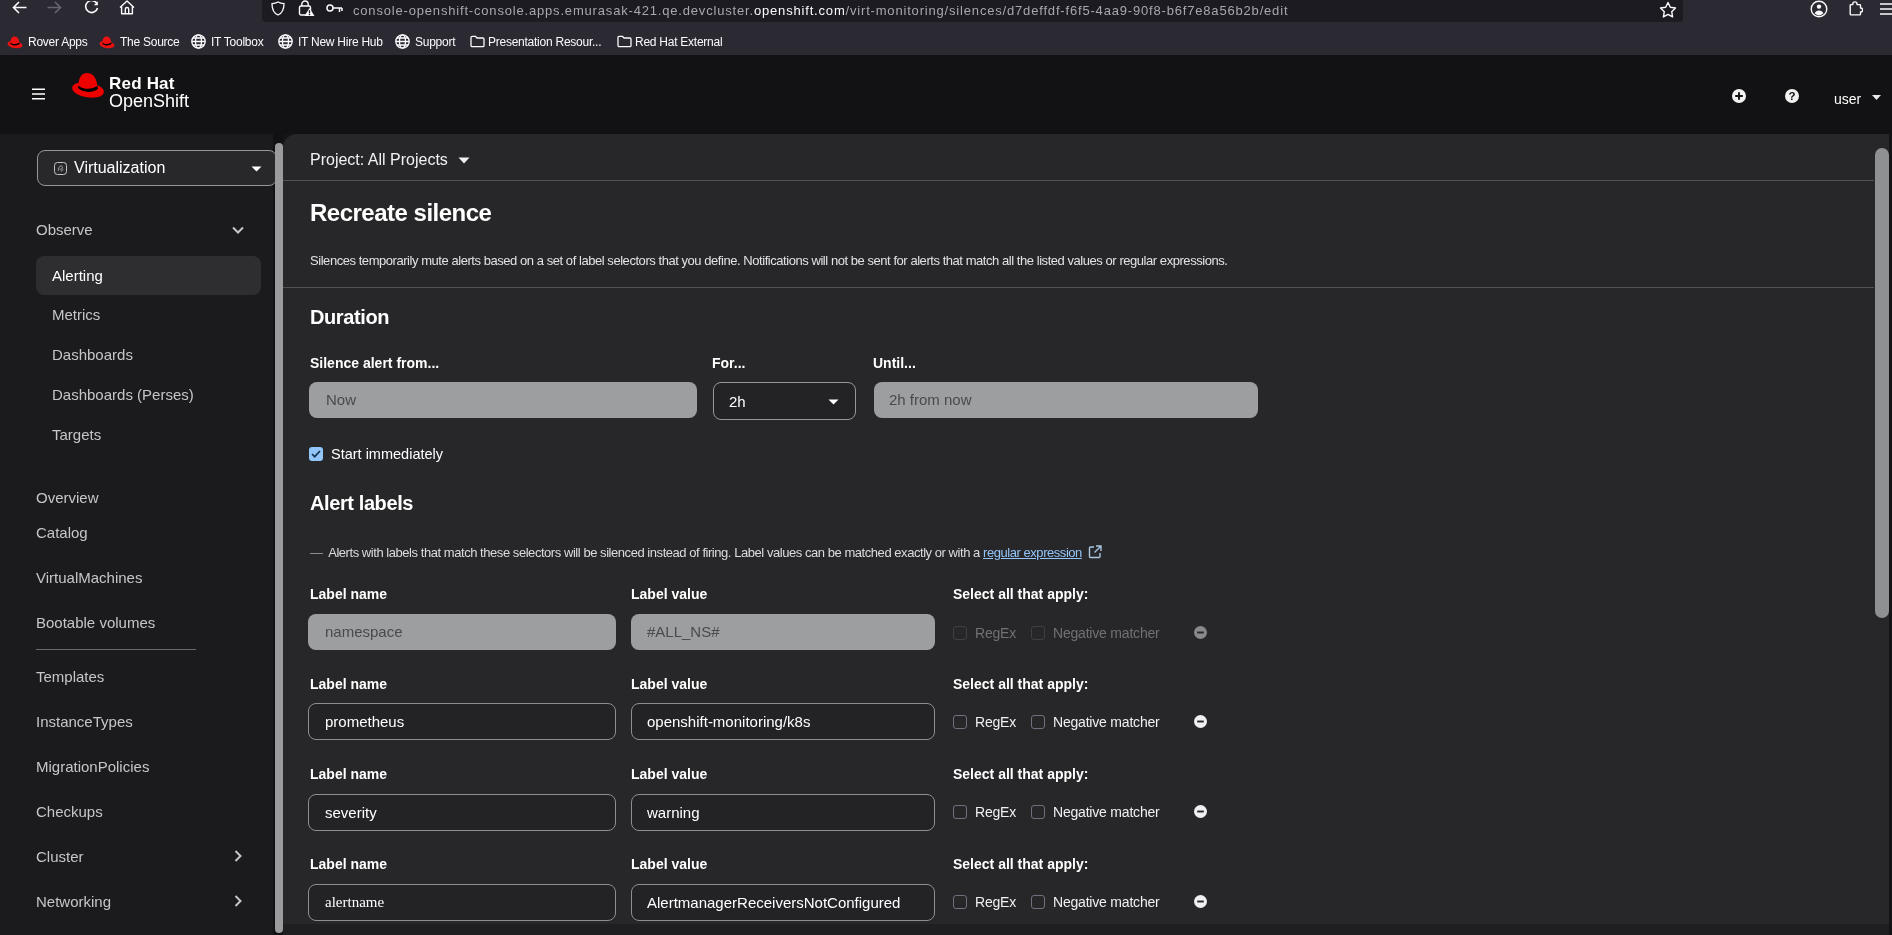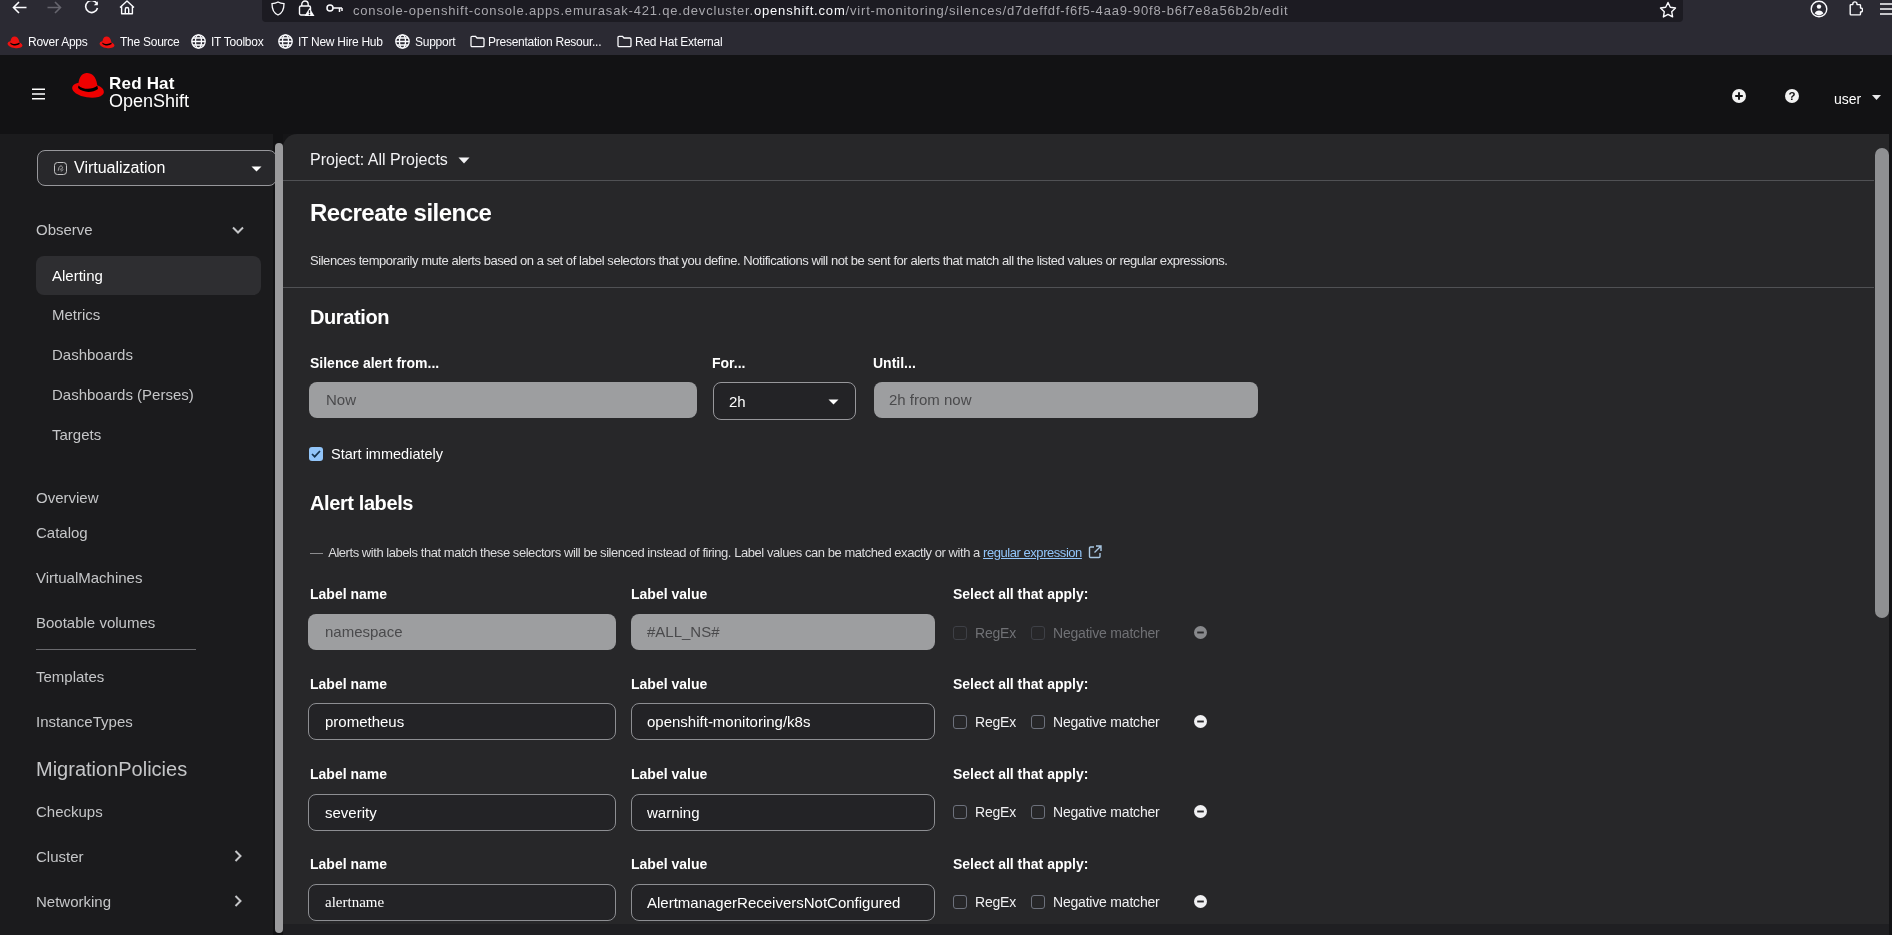--- a/index.html
+++ b/index.html
@@ -166,21 +166,21 @@
   <div class="abs" style="left:52px;top:212px;font-size:15px;color:#c5c6c8;">Dashboards</div>
   <div class="abs" style="left:52px;top:252px;font-size:15px;color:#c5c6c8;">Dashboards (Perses)</div>
   <div class="abs" style="left:52px;top:292px;font-size:15px;color:#c5c6c8;">Targets</div>
   <div class="abs" style="left:36px;top:345px;font-size:15px;color:#c5c6c8;margin-top:10px;">Overview</div>
   <div class="abs" style="left:36px;top:390px;font-size:15px;color:#c5c6c8;">Catalog</div>
   <div class="abs" style="left:36px;top:435px;font-size:15px;color:#c5c6c8;">VirtualMachines</div>
   <div class="abs" style="left:36px;top:480px;font-size:15px;color:#c5c6c8;">Bootable volumes</div>
   <div class="abs" style="left:36px;top:515px;width:160px;height:1px;background:#6a6a6e;"></div>
   <div class="abs" style="left:36px;top:534px;font-size:15px;color:#c5c6c8;">Templates</div>
   <div class="abs" style="left:36px;top:579px;font-size:15px;color:#c5c6c8;">InstanceTypes</div>
-  <div class="abs" style="left:36px;top:624px;font-size:20px;color:#c5c6c8;">MigrationPolicies</div>
+  <div class="abs" style="left:36px;top:624px;font-size:15px;color:#c5c6c8;">MigrationPolicies</div>
   <div class="abs" style="left:36px;top:669px;font-size:15px;color:#c5c6c8;">Checkups</div>
   <div class="abs" style="left:36px;top:714px;font-size:15px;color:#c5c6c8;">Cluster</div>
   <svg class="abs" style="left:234px;top:716px;" width="8" height="12" viewBox="0 0 8 12">
     <path d="M1.5 1 L6.5 6 L1.5 11" stroke="#c5c6c8" stroke-width="2" fill="none"></path>
   </svg>
   <div class="abs" style="left:36px;top:759px;font-size:15px;color:#c5c6c8;">Networking</div>
   <svg class="abs" style="left:234px;top:761px;" width="8" height="12" viewBox="0 0 8 12">
     <path d="M1.5 1 L6.5 6 L1.5 11" stroke="#c5c6c8" stroke-width="2" fill="none"></path>
   </svg>
 </div>

